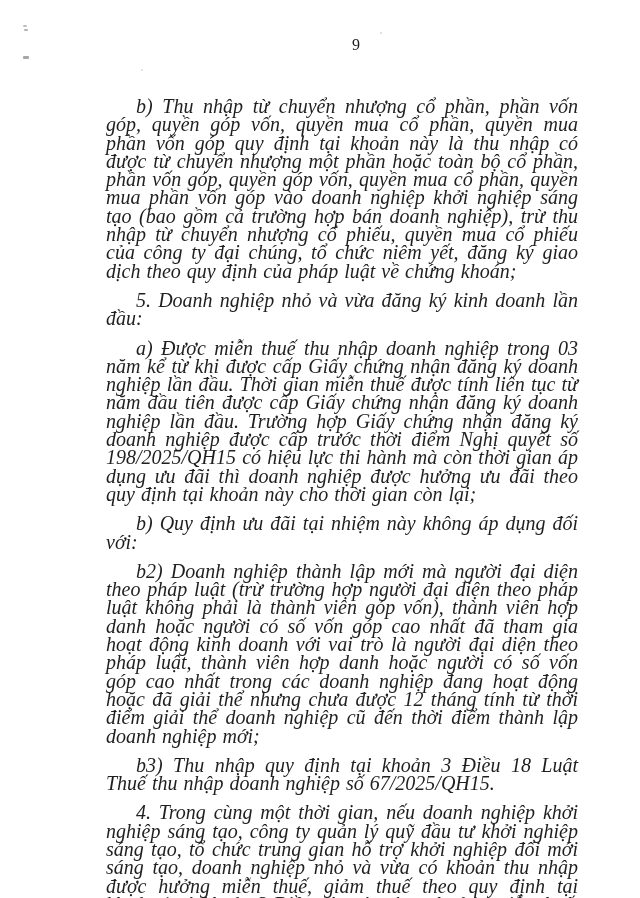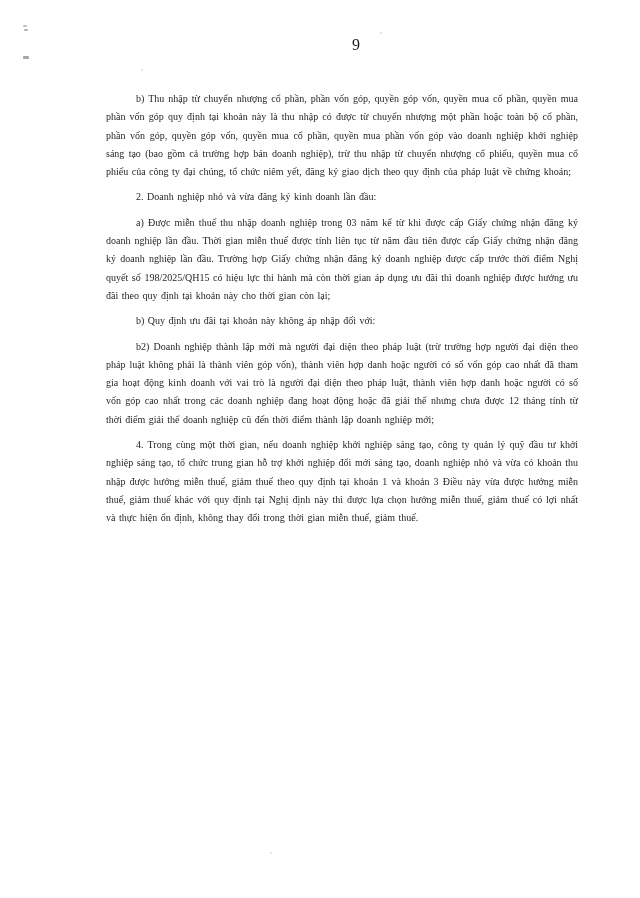--- a/index.html
+++ b/index.html
@@ -25,26 +25,27 @@
     font-size: 16px;
     color: #1f1f1f;
   }
   .content {
     position: absolute;
     top: 86px;
     left: 106px;
     width: 472px;
   }
   .content p {
-    margin: 4px 0 7px 0;
+    margin: 11px 0 7px 0;
     text-indent: 30px;
     text-align: justify;
-    font-size: 10px;
+    font-size: 20px;
     line-height: 18.3px;
     word-spacing: 1px;
+    font-style: italic;
   }
   
   .speck {
     position: absolute;
     background: #8a8a8a;
     border-radius: 1px;
   }
   .speck.s1 { left: 23px; top: 25px; width: 4px; height: 2px; opacity: .55; }
   .speck.s2 { left: 24px; top: 29px; width: 4px; height: 2px; opacity: .65; }
   .speck.s3 { left: 23px; top: 56px; width: 6px; height: 3px; opacity: .75; }
@@ -61,20 +62,21 @@
   <div class="speck s2"></div>
   <div class="speck s3"></div>
   <div class="speck s4"></div>
   <div class="speck s5"></div>
   <div class="speck s6"></div>
 
   <div class="page-number">9</div>
 
   <div class="content">
     <p>b) Thu nhập từ chuyển nhượng cổ phần, phần vốn góp, quyền góp vốn, quyền mua cổ phần, quyền mua phần vốn góp quy định tại khoản này là thu nhập có được từ chuyển nhượng một phần hoặc toàn bộ cổ phần, phần vốn góp, quyền góp vốn, quyền mua cổ phần, quyền mua phần vốn góp vào doanh nghiệp khởi nghiệp sáng tạo (bao gồm cả trường hợp bán doanh nghiệp), trừ thu nhập từ chuyển nhượng cổ phiếu, quyền mua cổ phiếu của công ty đại chúng, tổ chức niêm yết, đăng ký giao dịch theo quy định của pháp luật về chứng khoán;</p>
-    <p>2. Doanh nghiệp nhỏ và vừa đăng ký kinh doanh lần đầu:</p>
+    <p>5. Doanh nghiệp nhỏ và vừa đăng ký kinh doanh lần đầu:</p>
     <p>a) Được miễn thuế thu nhập doanh nghiệp trong 03 năm kể từ khi được cấp Giấy chứng nhận đăng ký doanh nghiệp lần đầu. Thời gian miễn thuế được tính liên tục từ năm đầu tiên được cấp Giấy chứng nhận đăng ký doanh nghiệp lần đầu. Trường hợp Giấy chứng nhận đăng ký doanh nghiệp được cấp trước thời điểm Nghị quyết số 198/2025/QH15 có hiệu lực thi hành mà còn thời gian áp dụng ưu đãi thì doanh nghiệp được hưởng ưu đãi theo quy định tại khoản này cho thời gian còn lại;</p>
-    <p>b) Quy định ưu đãi tại khoản này không áp nhập đối với:</p>
+    <p>b) Quy định ưu đãi tại nhiệm này không áp dụng đối với:</p>
     <p>b2) Doanh nghiệp thành lập mới mà người đại diện theo pháp luật (trừ trường hợp người đại diện theo pháp luật không phải là thành viên góp vốn), thành viên hợp danh hoặc người có số vốn góp cao nhất đã tham gia hoạt động kinh doanh với vai trò là người đại diện theo pháp luật, thành viên hợp danh hoặc người có số vốn góp cao nhất trong các doanh nghiệp đang hoạt động hoặc đã giải thể nhưng chưa được 12 tháng tính từ thời điểm giải thể doanh nghiệp cũ đến thời điểm thành lập doanh nghiệp mới;</p>
+    <p>b3) Thu nhập quy định tại khoản 3 Điều 18 Luật Thuế thu nhập doanh nghiệp số 67/2025/QH15.</p>
     <p>4. Trong cùng một thời gian, nếu doanh nghiệp khởi nghiệp sáng tạo, công ty quản lý quỹ đầu tư khởi nghiệp sáng tạo, tổ chức trung gian hỗ trợ khởi nghiệp đổi mới sáng tạo, doanh nghiệp nhỏ và vừa có khoản thu nhập được hưởng miễn thuế, giảm thuế theo quy định tại khoản 1 và khoản 3 Điều này vừa được hưởng miễn thuế, giảm thuế khác với quy định tại Nghị định này thì được lựa chọn hưởng miễn thuế, giảm thuế có lợi nhất và thực hiện ổn định, không thay đổi trong thời gian miễn thuế, giảm thuế.</p>
   </div>
 
 </div>
 
 </body></html>

